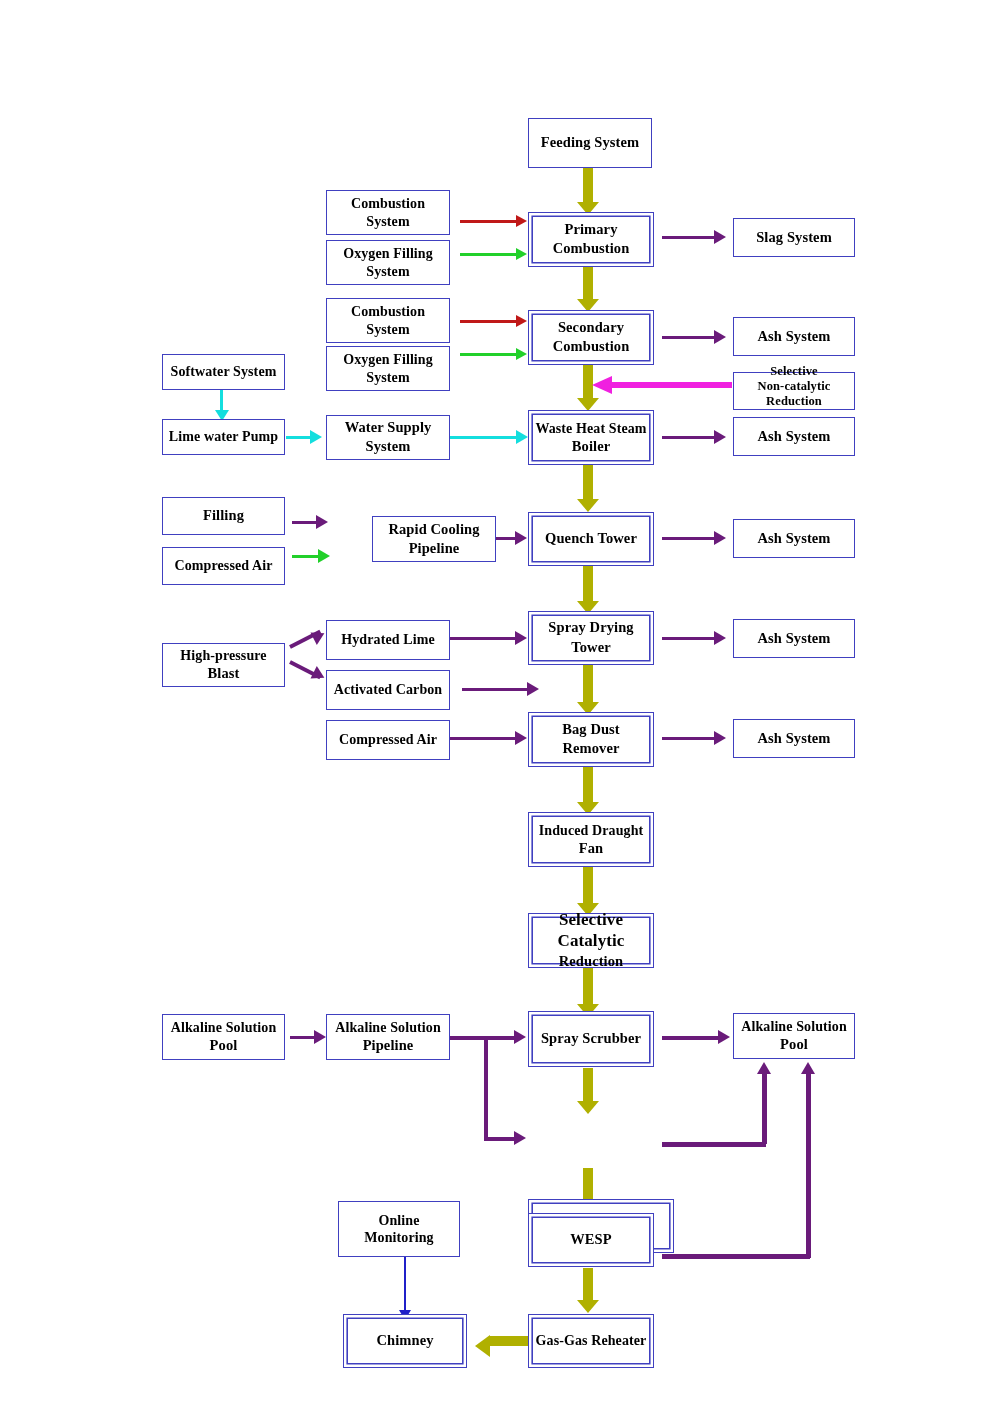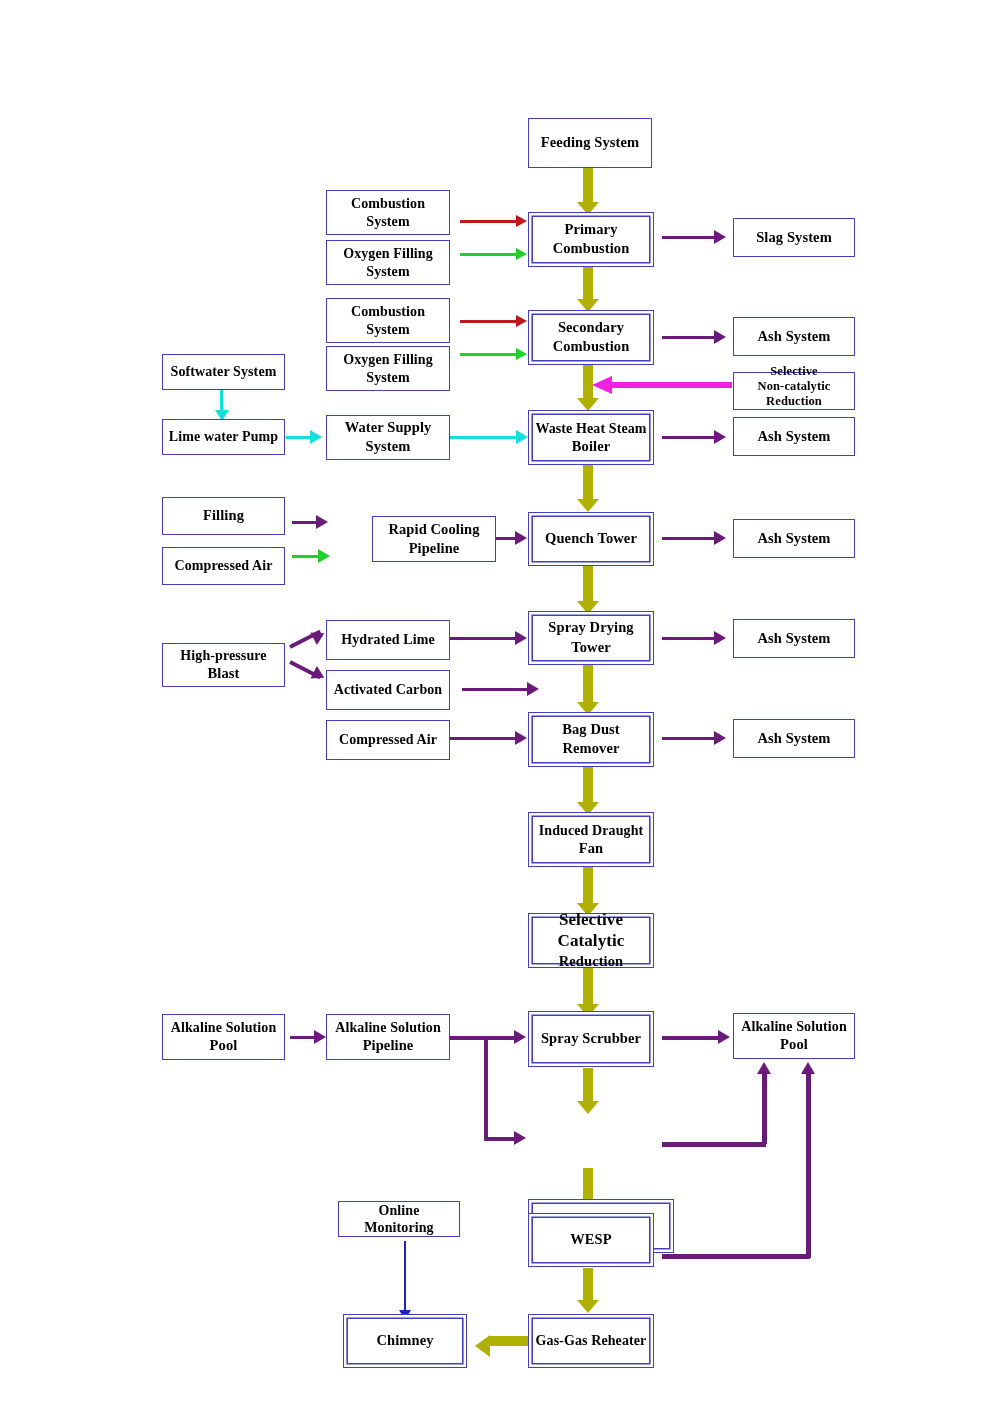--- a/index.html
+++ b/index.html
@@ -315,21 +315,21 @@
     <span style="font-size:14px;">Compressed Air</span>
   </div>
 
   <div class="box" style="left:326px;top:1014px;width:124px;height:46px;">
     <div style="width:100%;">
       <span style="font-size:14px;">Alkaline Solution</span>
       <span class="l2">Pipeline</span>
     </div>
   </div>
 
-  <div class="box" style="left:338px;top:1201px;width:122px;height:36px;">
+  <div class="box" style="left:338px;top:1201px;width:122px;height:56px;">
     <span style="font-size:14px;">Online Monitoring</span>
   </div>
 
   <div class="box" style="left:162px;top:354px;width:123px;height:36px;">
     <span style="font-size:14px;">Softwater System</span>
   </div>
 
   <div class="box" style="left:162px;top:419px;width:123px;height:36px;">
     <span style="font-size:14px;">Lime water Pump</span>
   </div>

